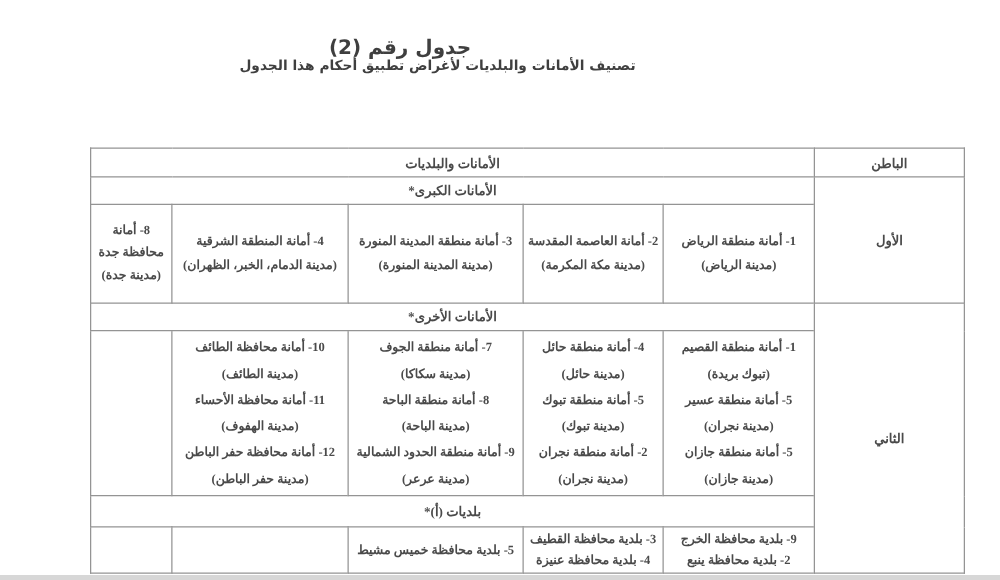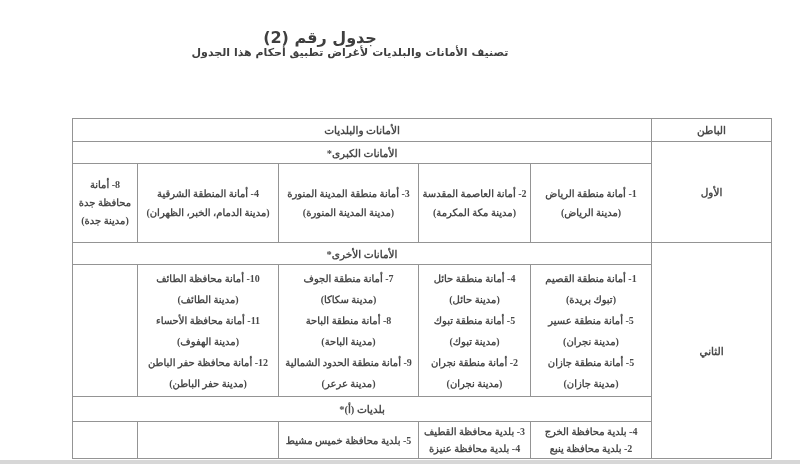--- a/index.html
+++ b/index.html
@@ -138,21 +138,21 @@
     </td>
     <td></td>
   </tr>
 
   <tr class="sec-row-3">
     <td colspan="5">بلديات (أ)*</td>
   </tr>
 
   <tr class="data-row-3">
     <td>
-      <div class="ln">4- بلدية محافظة الخرج</div>
+      <div class="ln">9- بلدية محافظة الخرج</div>
       <div class="ln">2- بلدية محافظة ينبع</div>
     </td>
     <td>
       <div class="ln">3- بلدية محافظة القطيف</div>
       <div class="ln">4- بلدية محافظة عنيزة</div>
     </td>
     <td>
       <div class="ln">5- بلدية محافظة خميس مشيط</div>
     </td>
     <td></td>

